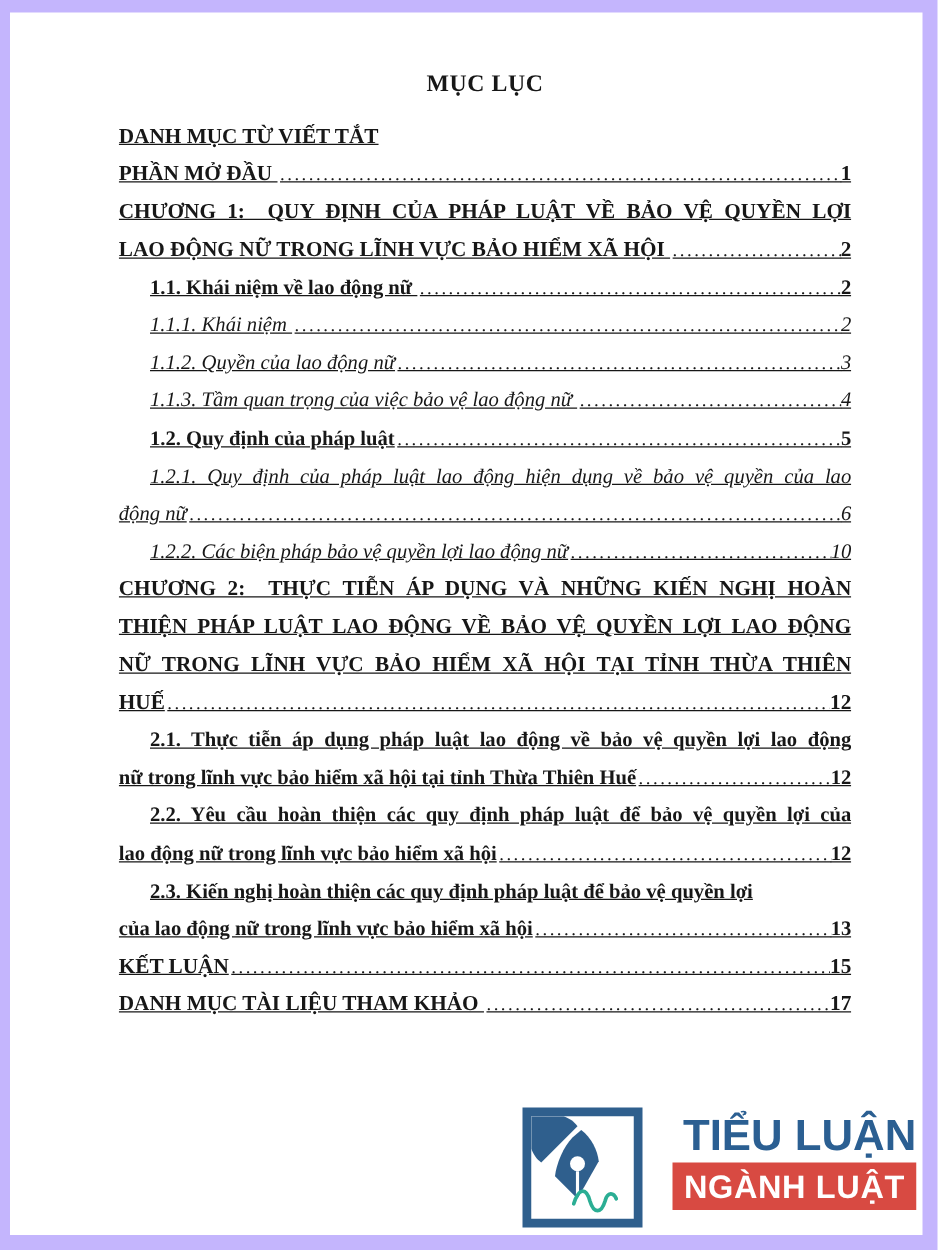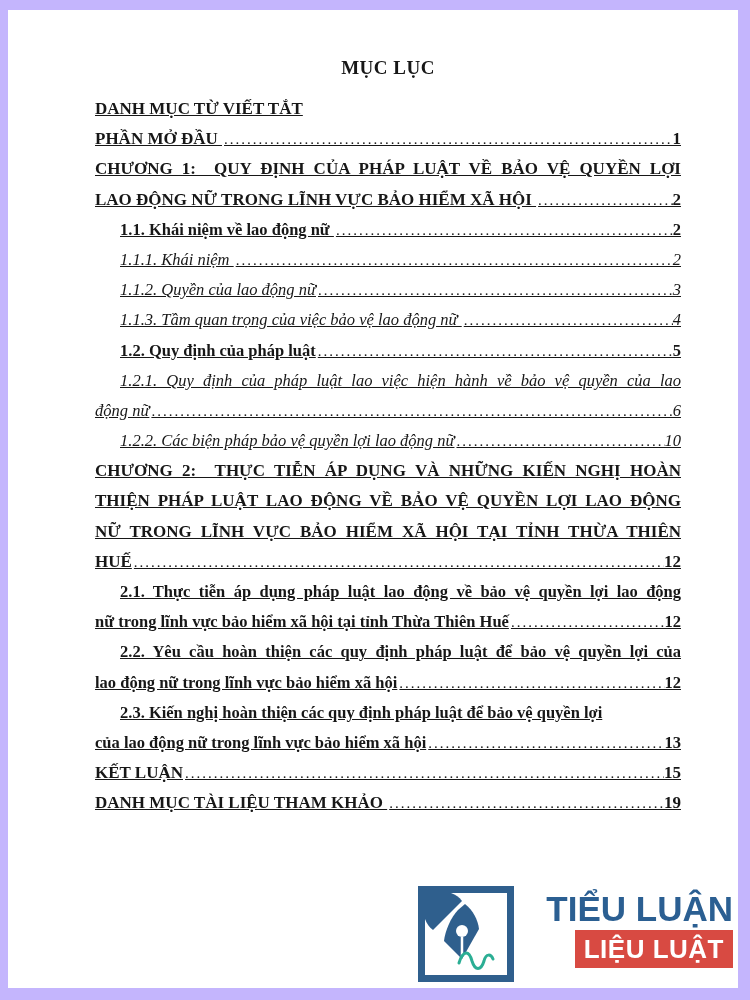--- a/index.html
+++ b/index.html
@@ -105,21 +105,21 @@
           <div class="toc-line subsection indent withpage">
             <span class="t">1.1.3. Tầm quan trọng của việc bảo vệ lao động nữ </span>
             <span class="dots">............................................................................................................................................................................................................................</span>
             <span class="pg">4</span>
           </div>
           <div class="toc-line section indent withpage">
             <span class="t">1.2. Quy định của pháp luật</span>
             <span class="dots">............................................................................................................................................................................................................................</span>
             <span class="pg">5</span>
           </div>
-          <div class="toc-line subsection indent justify"><span class="t">1.2.1. Quy định của pháp luật lao việc hiện hành về bảo vệ quyền của lao</span></div>
+          <div class="toc-line subsection indent justify"><span class="t">1.2.1. Quy định của pháp luật lao động hiện dụng về bảo vệ quyền của lao</span></div>
           <div class="toc-line subsection withpage">
             <span class="t">động nữ</span>
             <span class="dots">............................................................................................................................................................................................................................</span>
             <span class="pg">6</span>
           </div>
           <div class="toc-line subsection indent withpage">
             <span class="t">1.2.2. Các biện pháp bảo vệ quyền lợi lao động nữ</span>
             <span class="dots">............................................................................................................................................................................................................................</span>
             <span class="pg">10</span>
           </div>
@@ -150,31 +150,31 @@
             <span class="pg">13</span>
           </div>
           <div class="toc-line chapter withpage">
             <span class="t">KẾT LUẬN</span>
             <span class="dots">............................................................................................................................................................................................................................</span>
             <span class="pg">15</span>
           </div>
           <div class="toc-line chapter withpage">
             <span class="t">DANH MỤC TÀI LIỆU THAM KHẢO </span>
             <span class="dots">............................................................................................................................................................................................................................</span>
-            <span class="pg">19</span>
+            <span class="pg">17</span>
           </div>
         </div>
     </div>
 
     <div class="logo-box">
       <svg width="82" height="82" viewBox="0 0 82 82">
         <path d="M0 0 L26 0 C31 2 34 4 37 8 L8 37 C4 34 2 31 0 26 Z" fill="#2f5f8d"></path>
         <path d="M40 11 C48 17 53 27 54 36 L37 66 L19 48 C20 38 26 24 33 17 Z" fill="#2f5f8d"></path>
         <circle cx="37" cy="38" r="6" fill="#ffffff"></circle>
         <line x1="37" y1="44" x2="37" y2="63" stroke="#ffffff" stroke-width="2.5"></line>
         <path d="M34 70 C38 57 44 57 47 68 C50 78 56 78 59 68 C61 60 66 61 68 66" fill="none" stroke="#2bae94" stroke-width="3" stroke-linecap="round"></path>
       </svg>
     </div>
     <div class="logo-title">TIỂU LUẬN</div>
-    <div class="logo-badge">LIỆU LUẬT</div>
+    <div class="logo-badge">NGÀNH LUẬT</div>
 
   </div>
 </div>
 
 </body></html>

